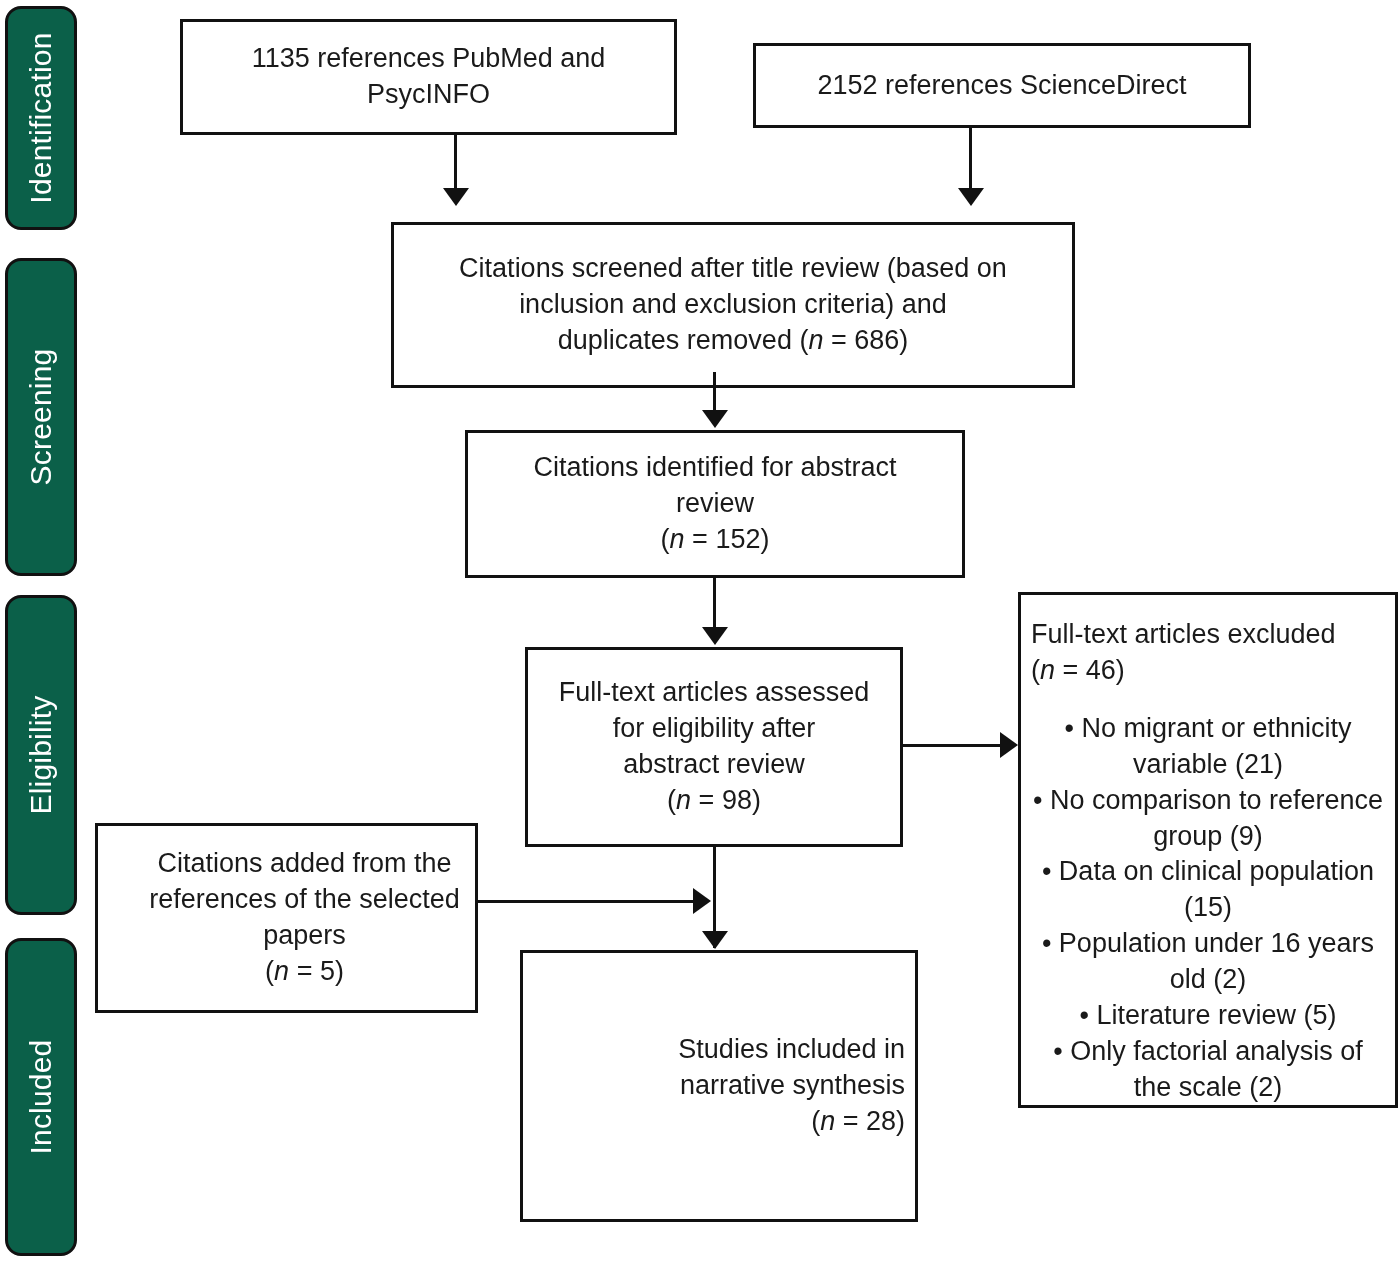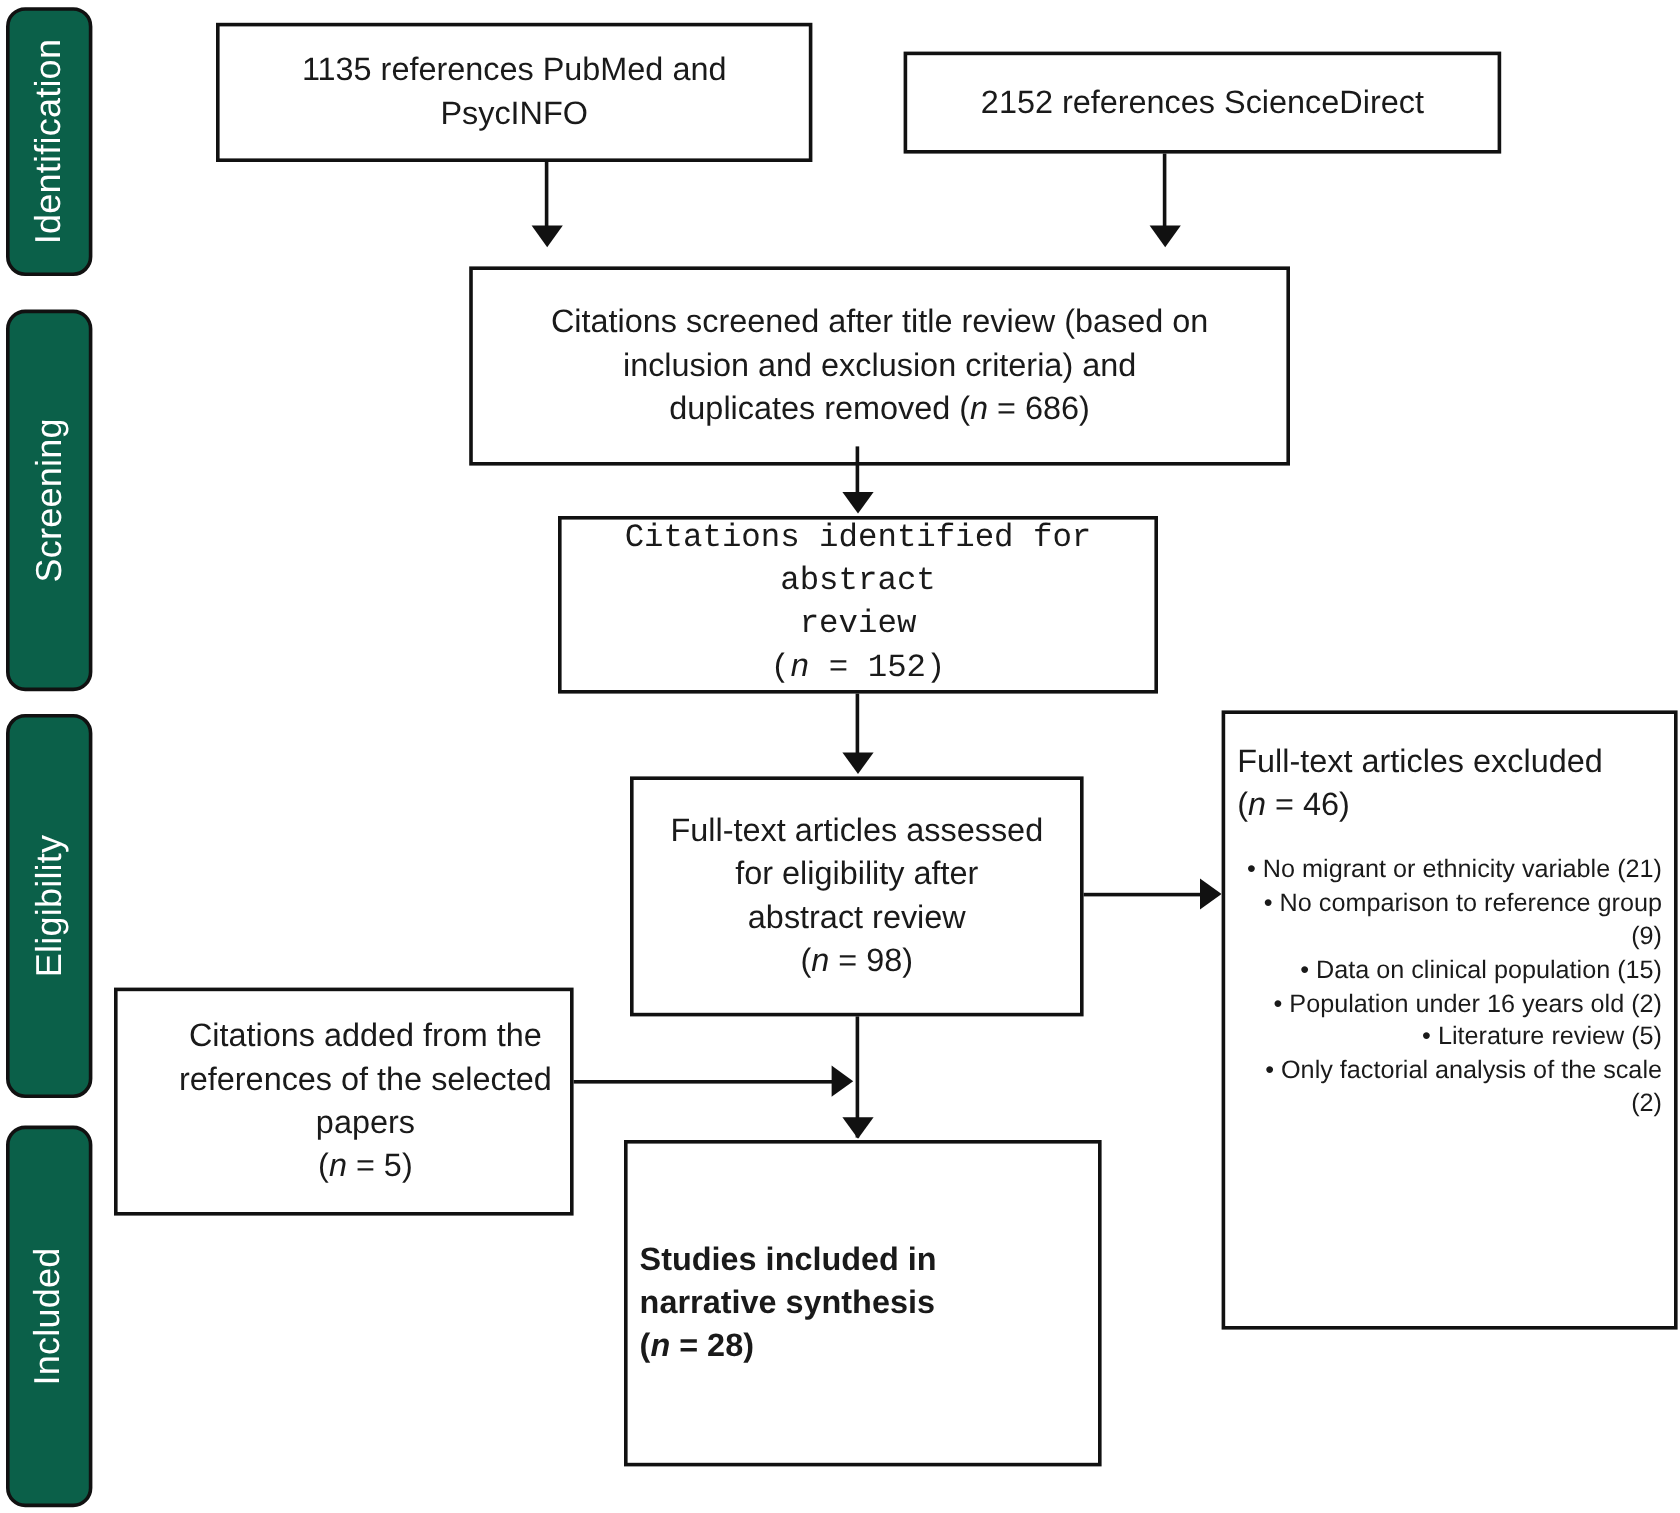--- a/index.html
+++ b/index.html
@@ -53,22 +53,22 @@
     color: #1a1a1a;
     text-align: center;
     padding: 0 10px;
   }
   .box.left-align .box-text {
     text-align: left;
   }
   .n-italic { font-style: italic; }
 
   .bullets {
-    text-align: right;
-    font-size: 21px;
+    text-align: center;
+    font-size: 27px;
     line-height: 1.33;
     color: #1a1a1a;
   }
   .bullets .bullet-line { text-indent: 0; }
 
   .spacer { display: block; height: 22px; }
 
   
   .vline {
     position: absolute;
@@ -141,21 +141,21 @@
     <div class="box-text">
       <span>Citations screened after title review (based on</span><br>
       <span>inclusion and exclusion criteria) and</span><br>
       <span>duplicates removed (</span><span class="n-italic">n</span><span> = 686)</span>
     </div>
   </div>
 
   <div class="vline" style="left:713px; top:372px; height:40px;"></div>
   <div class="arrow-down" style="left:702px; top:410px;"></div>
 
-  <div class="box" style="left:465px; top:430px; width:500px; height:148px;font-family:Liberation Mono, monospace;">
+  <div class="box" style="left:465px; top:430px; width:500px; height:148px;">
     <div class="box-text">
       <span>Citations identified for abstract</span><br>
       <span>review</span><br>
       <span>(</span><span class="n-italic">n</span><span> = 152)</span>
     </div>
   </div>
 
   <div class="vline" style="left:713px; top:578px; height:51px;"></div>
   <div class="arrow-down" style="left:702px; top:627px;"></div>
 
@@ -199,21 +199,21 @@
   </div>
 
   <div class="hline" style="left:478px; top:900px; width:218px;"></div>
   <div class="arrow-right" style="left:693px; top:888px;"></div>
 
   <div class="vline" style="left:713px; top:847px; height:101px;"></div>
   <div class="arrow-down" style="left:702px; top:931px;"></div>
 
   <div class="box" style="left:520px; top:950px; width:398px; height:272px;">
     <div class="box-text" style="width:100%;">
-      <div style="text-align:left;font-weight:bold;">
+      <div style="text-align:right;">
         <span>Studies included in</span><br>
         <span>narrative synthesis</span><br>
         <span>(</span><span class="n-italic">n</span><span> = 28)</span>
       </div>
     </div>
   </div>
 
 </div>
 
 </body></html>

